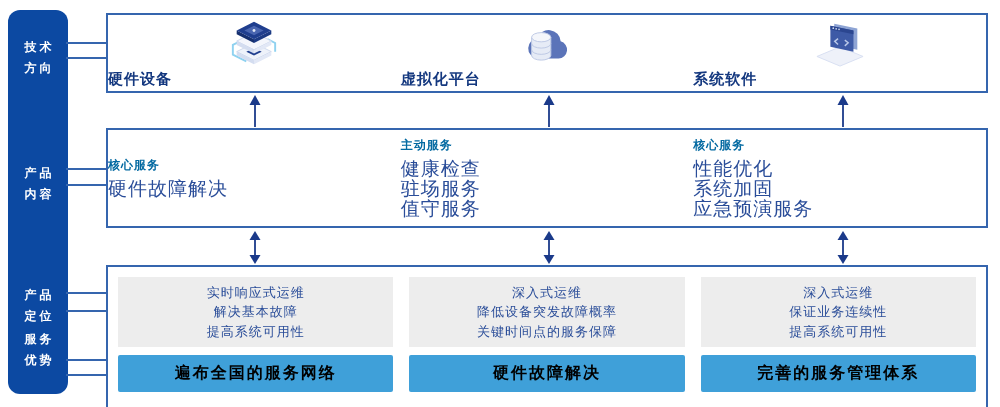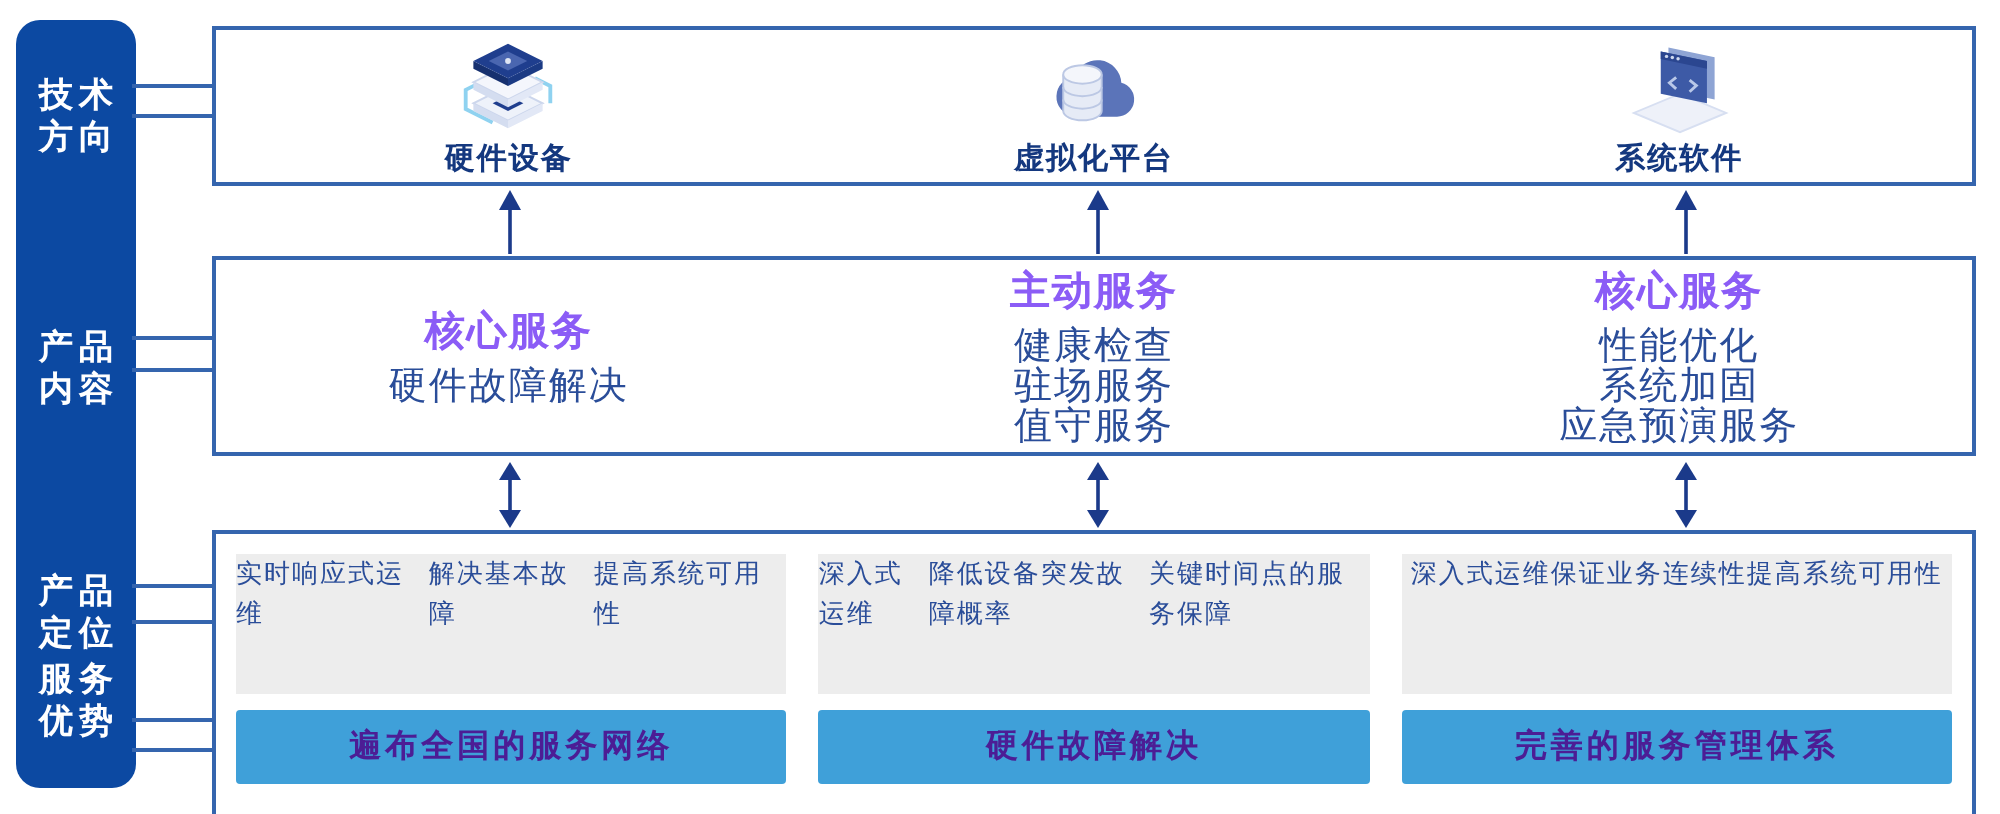--- a/index.html
+++ b/index.html
@@ -3,52 +3,52 @@
 <meta charset="utf-8">
 <style>
   html,body{margin:0;padding:0;background:#ffffff;}
   body{font-family:"Liberation Sans","DejaVu Sans",sans-serif;}
   .canvas{position:relative;width:1000px;height:407px;background:#fff;overflow:hidden;}
 
   
   .sidebar{position:absolute;left:8px;top:10px;width:60px;height:384px;
            background:#0c49a2;border-radius:12px;}
   .side-label{position:absolute;width:100%;text-align:center;color:#ffffff;
-              font-weight:bold;font-size:17px;line-height:21px;letter-spacing:3px;text-indent:3px;}
+              font-weight:bold;font-size:12px;line-height:21px;letter-spacing:3px;text-indent:3px;}
   .side-label.l0{top:27px;} .side-label.l1{top:153px;}
   .side-label.l2{top:275px;} .side-label.l3{top:319px;}
 
   
   .conn{position:absolute;left:66px;width:41px;height:2px;background:#3565ae;}
 
   
   .rowbox{position:absolute;left:106px;width:878px;background:#fff;
           border:2px solid #3565ae;display:flex;}
   .rowbox.r1{top:13px;height:76px;}
   .rowbox.r2{top:128px;height:96px;}
   .rowbox.r3{top:265px;height:125px;padding:10px 10px 9px 10px;width:858px;gap:16px;}
 
-  .col{flex:1;display:flex;flex-direction:column;align-items:center;justify-content:center;}
+  .col{flex:1;display:flex;flex-direction:column;justify-content:center;}
 
   
   .tech-item .icon-wrap{height:50px;display:flex;align-items:flex-end;justify-content:center;}
   .tech-label{margin-top:2px;font-size:15px;font-weight:bold;color:#14387f;letter-spacing:1px;}
 
   
-  .svc-title{font-size:20px;font-weight:bold;color:#8b5cf6;letter-spacing:1px;margin-bottom:5px;}
+  .svc-title{font-size:12px;font-weight:bold;color:#0369a1;letter-spacing:1px;margin-bottom:5px;}
   .svc-item{font-size:19px;color:#2a4d99;line-height:20px;letter-spacing:1px;}
 
   
   .pos-col{flex:1;display:flex;flex-direction:column;}
-  .gray-panel{background:#ededed;height:70px;display:flex;flex-direction:row;
-              justify-content:center;}
+  .gray-panel{background:#ededed;height:70px;display:flex;flex-direction:column;
+              align-items:center;justify-content:center;}
   .gray-line{font-size:13px;color:#2a4d99;line-height:19.5px;letter-spacing:1px;}
   .banner{margin-top:8px;height:37px;background:#3fa0d9;border-radius:2px;
           display:flex;align-items:center;justify-content:center;
-          color:#4c1d95;font-size:16px;font-weight:bold;letter-spacing:2px;}
+          color:#000000;font-size:16px;font-weight:bold;letter-spacing:2px;}
 
   
   .arrow{position:absolute;}
 </style>
 </head>
 <body>
 
 <div class="canvas">
 
   <aside class="sidebar">

